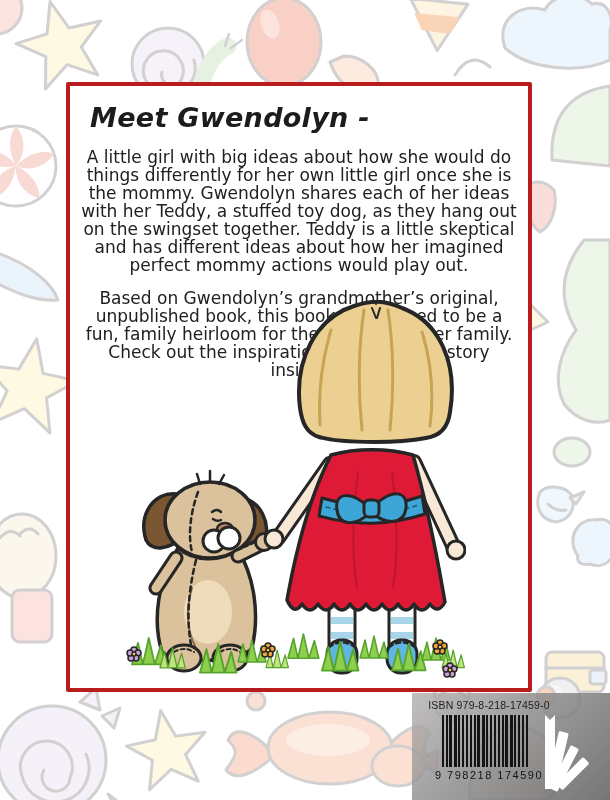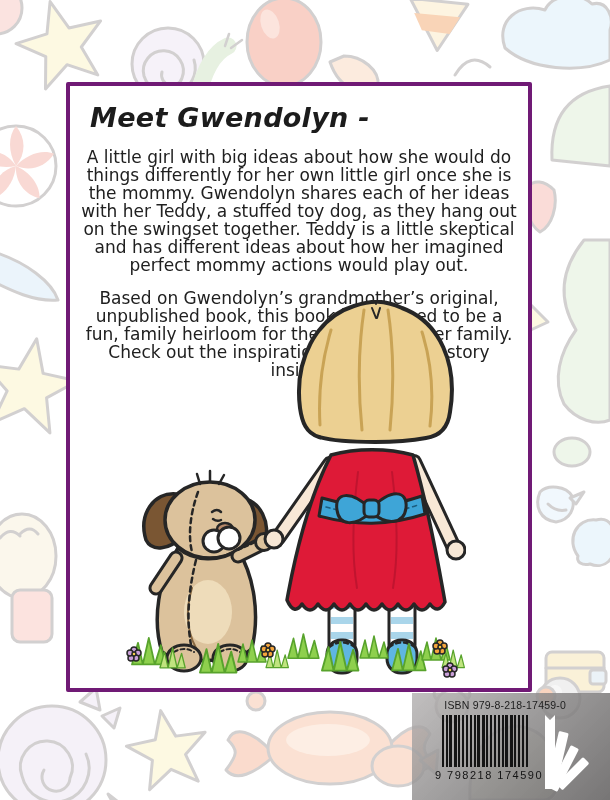--- a/index.html
+++ b/index.html
@@ -4,21 +4,21 @@
 <style>
   html,body{margin:0;padding:0;background:#e9e9e9;}
   #canvas{
     position:relative;width:610px;height:800px;overflow:hidden;
     background:#ffffff;font-family:"Liberation Sans",sans-serif;
   }
   #bg-doodles{position:absolute;left:0;top:0;}
   
   #cover-box{
     position:absolute;left:66px;top:82px;width:466px;height:610px;
-    box-sizing:border-box;border:4px solid #701a75;background:#ffffff;
+    box-sizing:border-box;border:4px solid #b91c1c;background:#ffffff;
     border-radius:2px;
   }
   #cover-title{
     margin:16px 0 0 20px;
     font-family:"DejaVu Sans",sans-serif;
     font-style:italic;font-weight:bold;
     font-size:27px;color:#1c1c1c;letter-spacing:.3px;
   }
   .cover-paragraph{
     width:438px;margin:15px auto 0 auto;
@@ -27,21 +27,21 @@
     color:#202020;text-align:center;
   }
   #illustration{position:absolute;left:56px;top:214px;}
   
   #barcode-panel{
     position:absolute;left:412px;top:693px;width:198px;height:107px;
     background:linear-gradient(135deg, rgba(178,175,175,0.80) 0%,
                rgba(140,138,138,0.84) 45%, rgba(100,98,98,0.88) 100%);
   }
   #isbn-label{
-    position:absolute;left:0;top:6px;width:154px;text-align:right;
+    position:absolute;left:0;top:6px;width:154px;text-align:center;
     font-size:10.5px;color:#1d1d1d;letter-spacing:.2px;white-space:nowrap;
   }
   #barcode-bars{
     position:absolute;left:30px;top:22px;width:88px;height:52px;
     background-image:
       repeating-linear-gradient(90deg,#141414 0 2px,transparent 2px 4px),
       repeating-linear-gradient(90deg,#141414 0 1px,transparent 1px 7px);
   }
   #barcode-digits{
     position:absolute;left:0;top:76px;width:154px;text-align:center;

